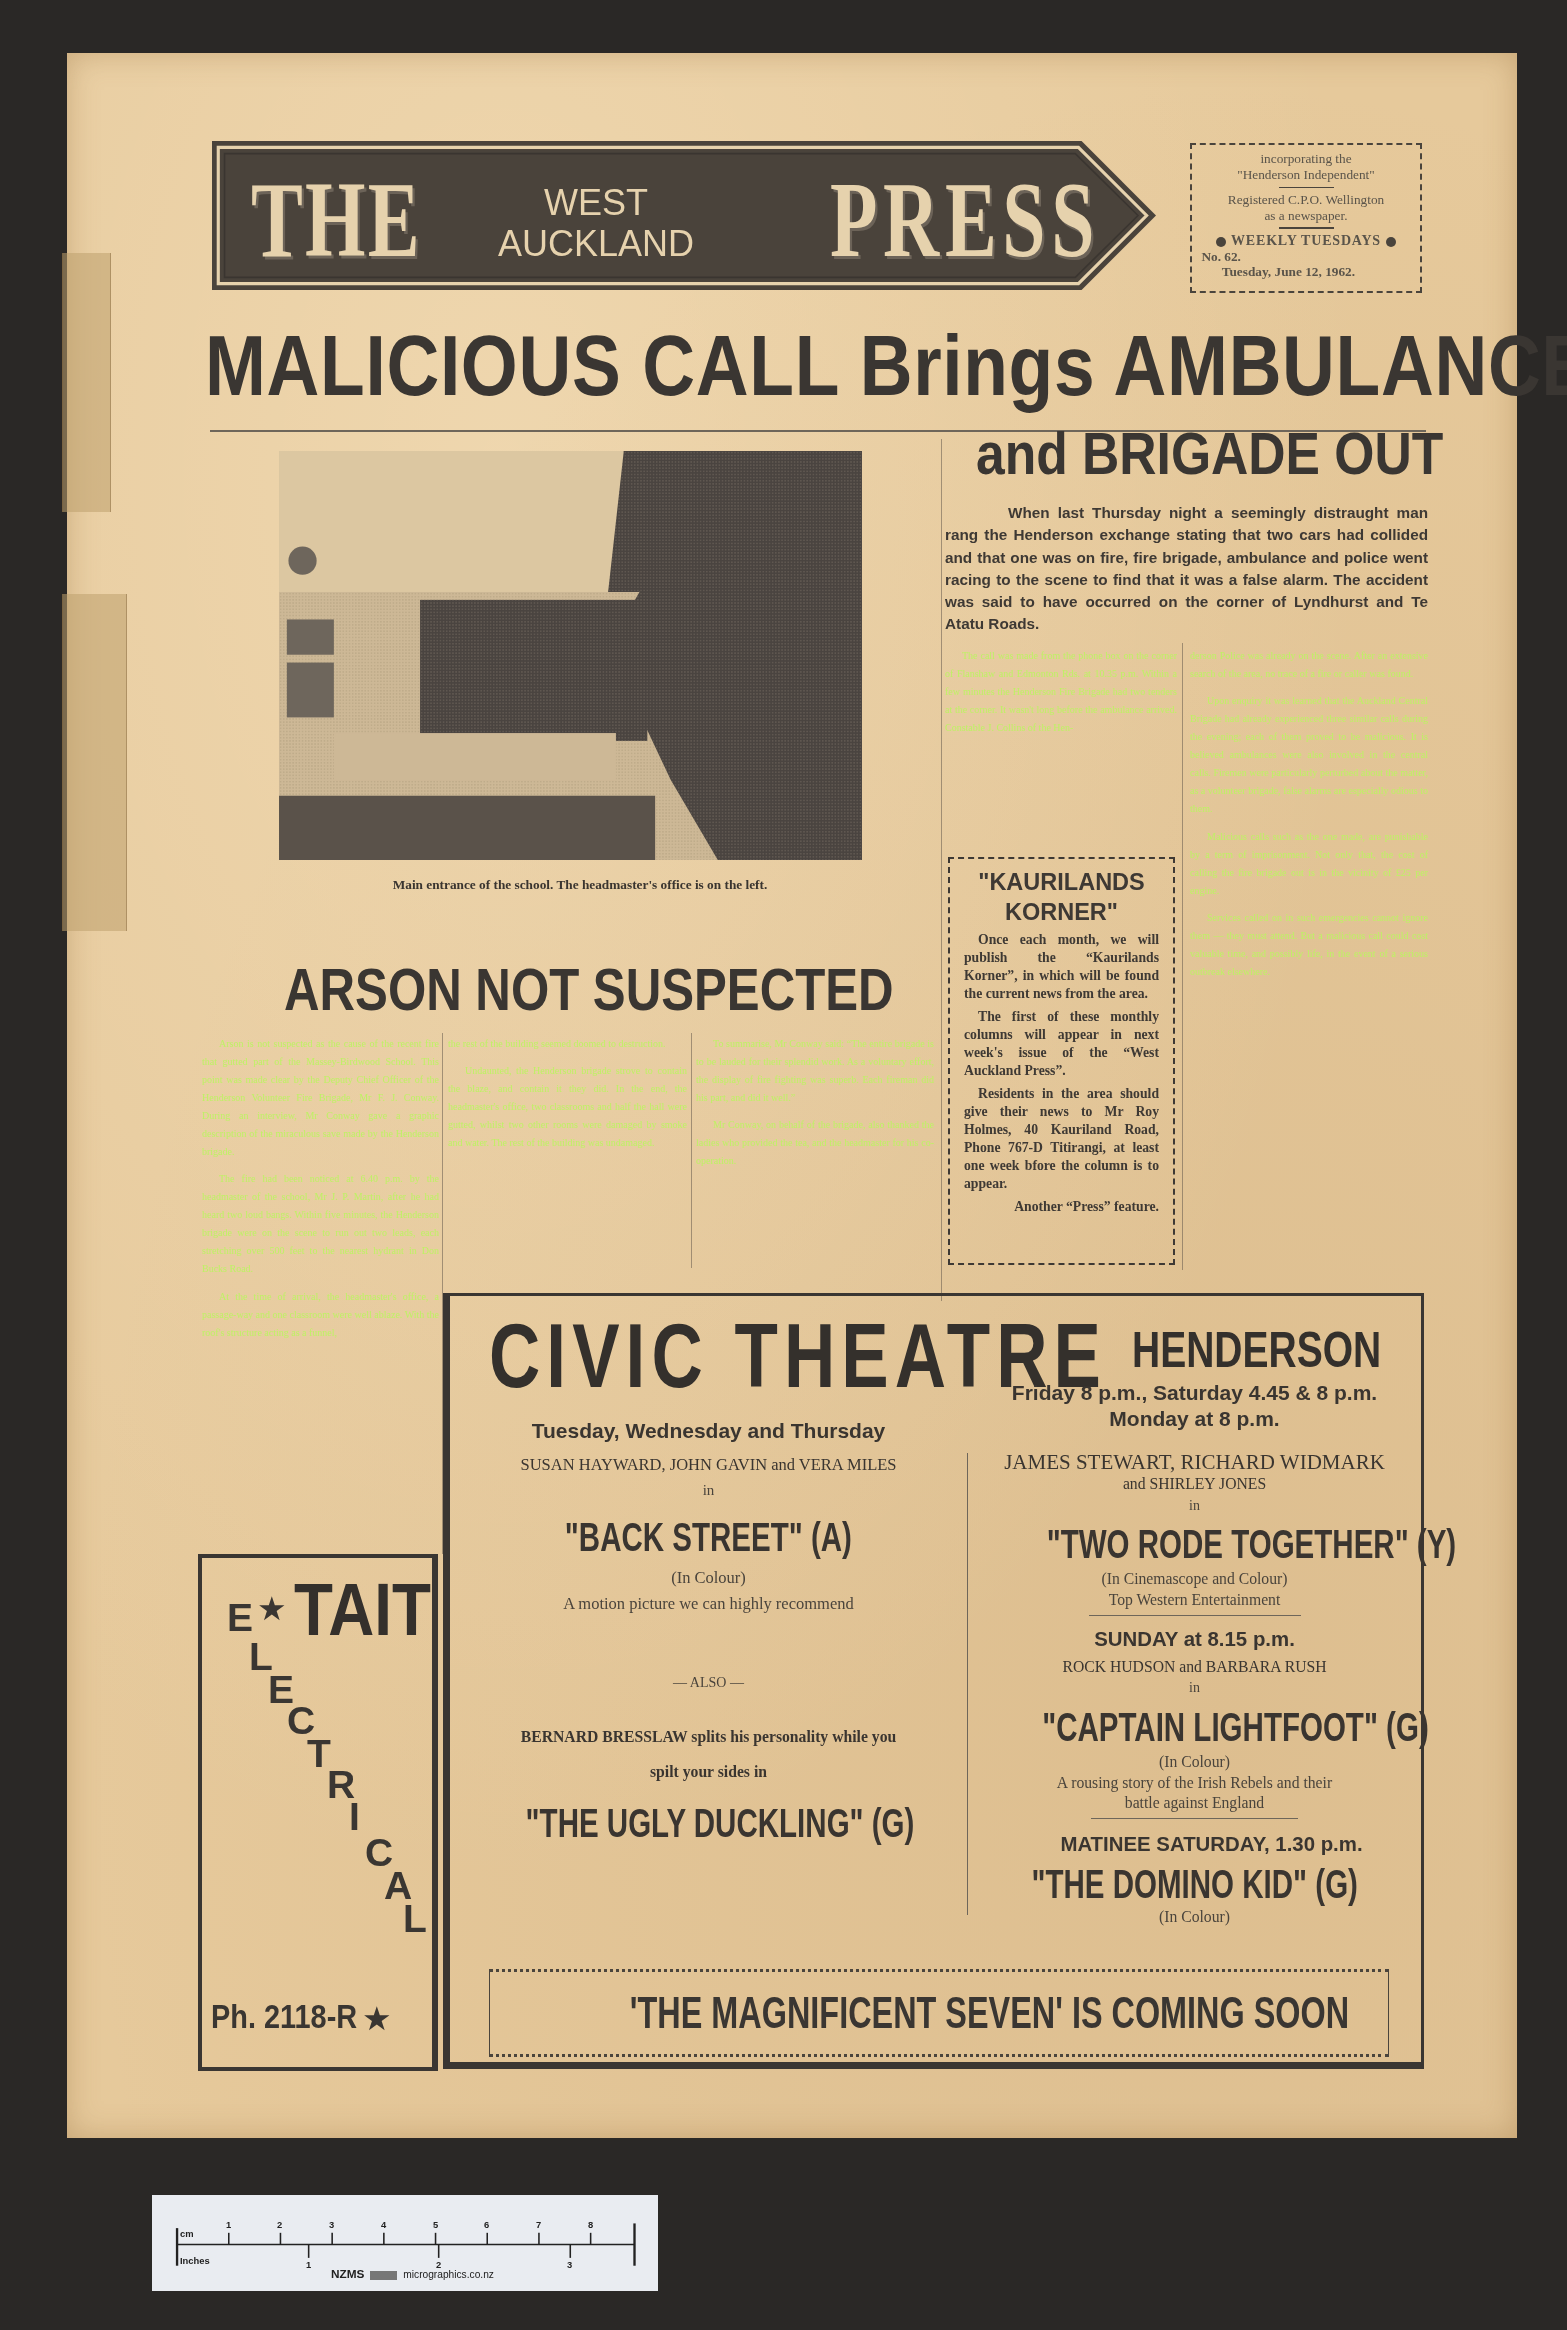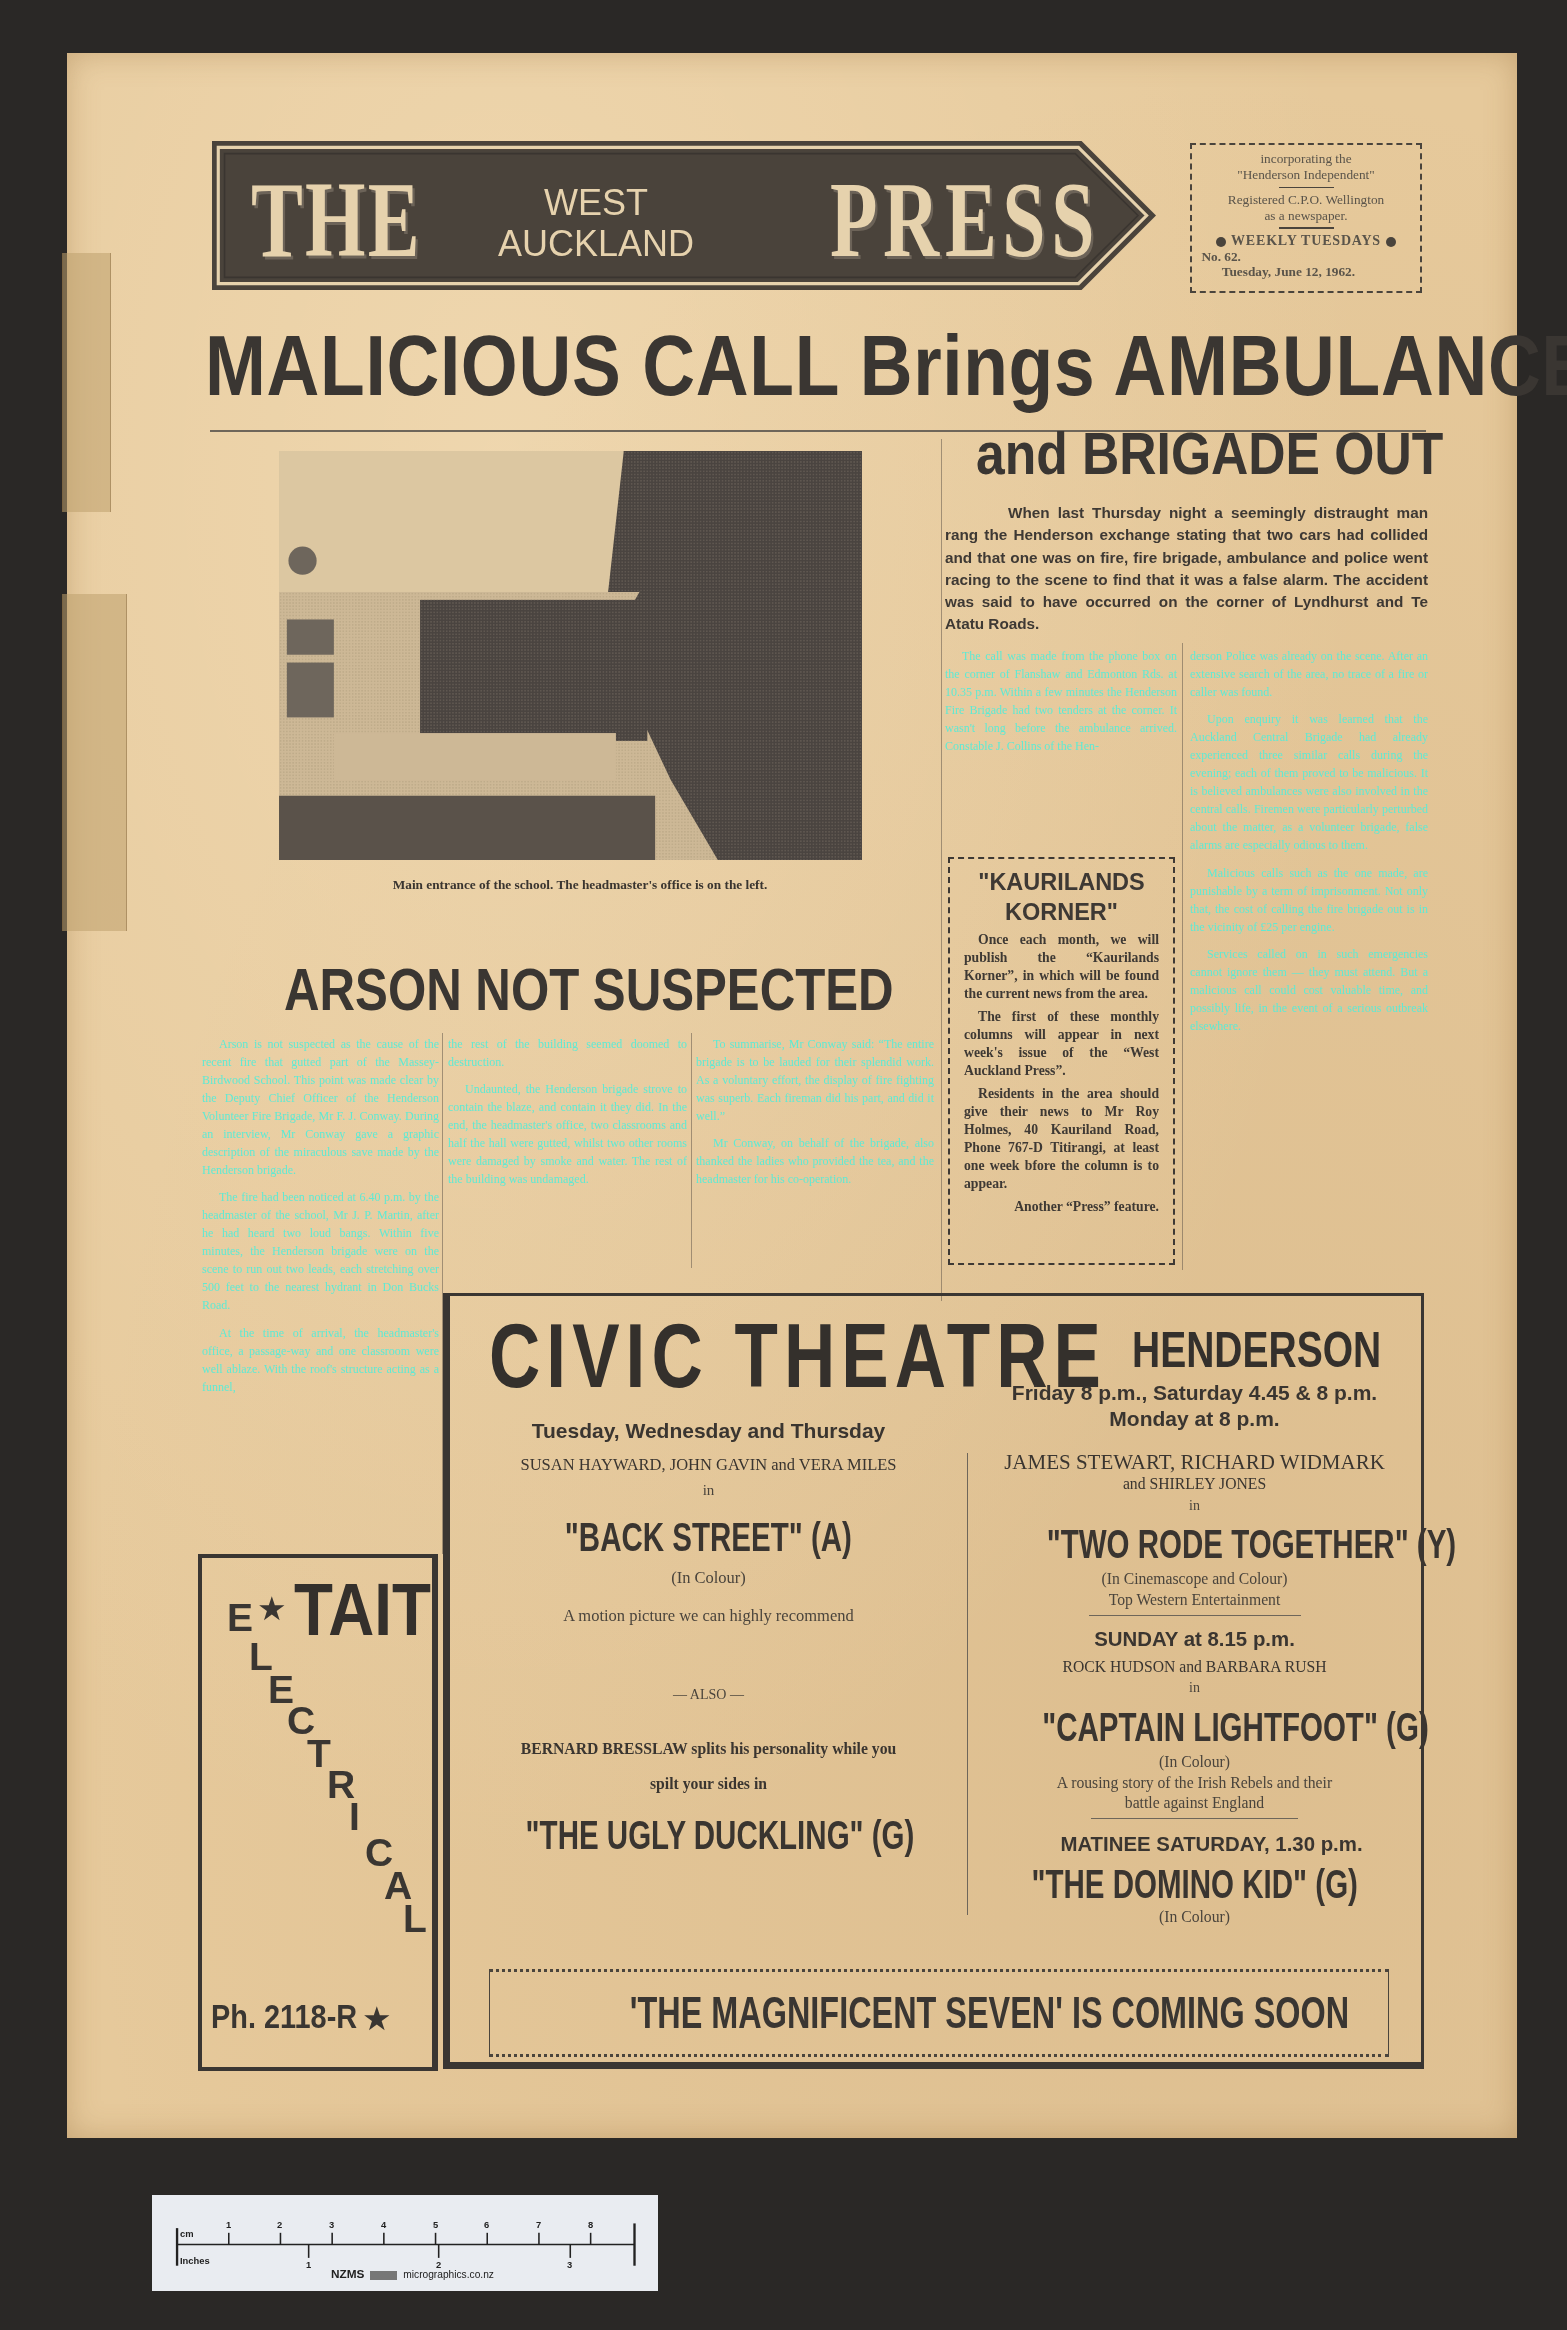--- a/index.html
+++ b/index.html
@@ -23,21 +23,21 @@
   .infobox .left { text-align:left; padding-left:3.1px; font-weight:bold; }
 
   .headline1 { position:absolute; left:205px; top:317px; font-family:"Liberation Sans", sans-serif; font-weight:bold; font-size:85px; color:#3a3632; transform:scaleX(0.86); transform-origin:left top; white-space:nowrap; letter-spacing:0.8px; }
   .headline2 { position:absolute; left:976px; top:419px; font-family:"Liberation Sans", sans-serif; font-weight:bold; font-size:60px; color:#3a3632; transform:scaleX(0.86); transform-origin:left top; white-space:nowrap; }
   .rule { position:absolute; background:#6e665a; }
 
   .photo { position:absolute; left:279px; top:451px; width:583px; height:409px; background:#d8c4a0; overflow:hidden; }
   .caption { position:absolute; left:298px; top:872px; width:564px; text-align:center; font-family:"Liberation Serif", serif; font-weight:bold; font-size:13.3px; line-height:25px; color:#3a3530; }
   .arson { position:absolute; left:284px; top:955px; font-family:"Liberation Sans", sans-serif; font-weight:bold; font-size:60px; color:#3a3632; transform:scaleX(0.82); transform-origin:left top; white-space:nowrap; }
 
-  .col { position:absolute; font-family:"Liberation Serif", serif; font-size:12px; line-height:18px; color:#5eead4; text-align:justify; hyphens:manual; }
+  .col { position:absolute; font-family:"Liberation Serif", serif; font-size:10px; line-height:18px; color:#bef264; text-align:justify; hyphens:manual; }
   .col p { margin:0 0 9.4px 0; text-indent:17px; }
   .lead { position:absolute; left:945px; top:502px; width:483px; font-family:"Liberation Sans", sans-serif; font-weight:bold; font-size:15.3px; line-height:22.3px; color:#3e3934; text-align:justify; text-indent:63px; }
   .vrule { position:absolute; width:1.2px; background:rgba(90,80,70,0.5); }
 
   .kauri { position:absolute; left:948px; top:857px; width:227px; height:408px; border:2.4px dashed #3e3934; box-sizing:border-box; padding:7.8px 14px; font-family:"Liberation Serif", serif; font-weight:bold; font-size:13.7px; line-height:18px; color:#3e3934; text-align:justify; }
   .kauri .ktitle { font-family:"Liberation Sans", sans-serif; font-size:23.5px; line-height:30px; text-align:center; margin-bottom:4.7px; }
   .kauri p { margin:0 0 4.7px 0; text-indent:14px; }
   .kauri .feat { text-align:right; }
 
   
@@ -179,21 +179,21 @@
   <div class="ctitle">CIVIC THEATRE</div>
   <div class="hend">HENDERSON</div>
   <div class="split"></div>
 
   <div class="lc">
     <div class="sb" style="font-size:21px; line-height:28px; margin-top:27px;">Tuesday, Wednesday and Thursday</div>
     <div class="cast" style="font-size:16.5px; line-height:23.5px; margin-top:7.8px;">SUSAN HAYWARD, JOHN GAVIN and VERA MILES</div>
     <div class="sm" style="font-size:15px; line-height:23.5px; margin-top:3.1px;">in</div>
     <div style="font-size:41px; line-height:47px; margin-top:11px;"><span class="film">"BACK  STREET"   (A)</span></div>
     <div class="sm" style="font-size:16.5px; line-height:23.5px; margin-top:4.7px;">(In Colour)</div>
-    <div class="sm" style="font-size:16.5px; line-height:23.5px; margin-top:15px;">A motion picture we can highly recommend</div>
+    <div class="sm" style="font-size:16.5px; line-height:23.5px; margin-top:3px;">A motion picture we can highly recommend</div>
     <div class="sm" style="font-size:14px; line-height:23.5px; margin-top:55px;">— ALSO —</div>
     <div class="cast" style="font-size:15.7px; line-height:23.5px; margin-top:31px; font-weight:bold;">BERNARD BRESSLAW splits his personality while you</div>
     <div class="cast" style="font-size:15.7px; line-height:23.5px; margin-top:11px; font-weight:bold;">spilt your sides in</div>
     <div style="font-size:41px; line-height:47px; margin-top:17px;"><span class="film">"THE UGLY DUCKLING"  (G)</span></div>
   </div>
 
   <div class="rc">
     <div class="sb" style="font-size:21px; line-height:25px;">Friday 8 p.m., Saturday 4.45 &amp; 8 p.m.</div>
     <div class="sb" style="font-size:21px; line-height:27px;">Monday  at  8  p.m.</div>
     <div class="cast" style="font-size:21px; line-height:22px; margin-top:19px;">JAMES STEWART, RICHARD WIDMARK</div>

